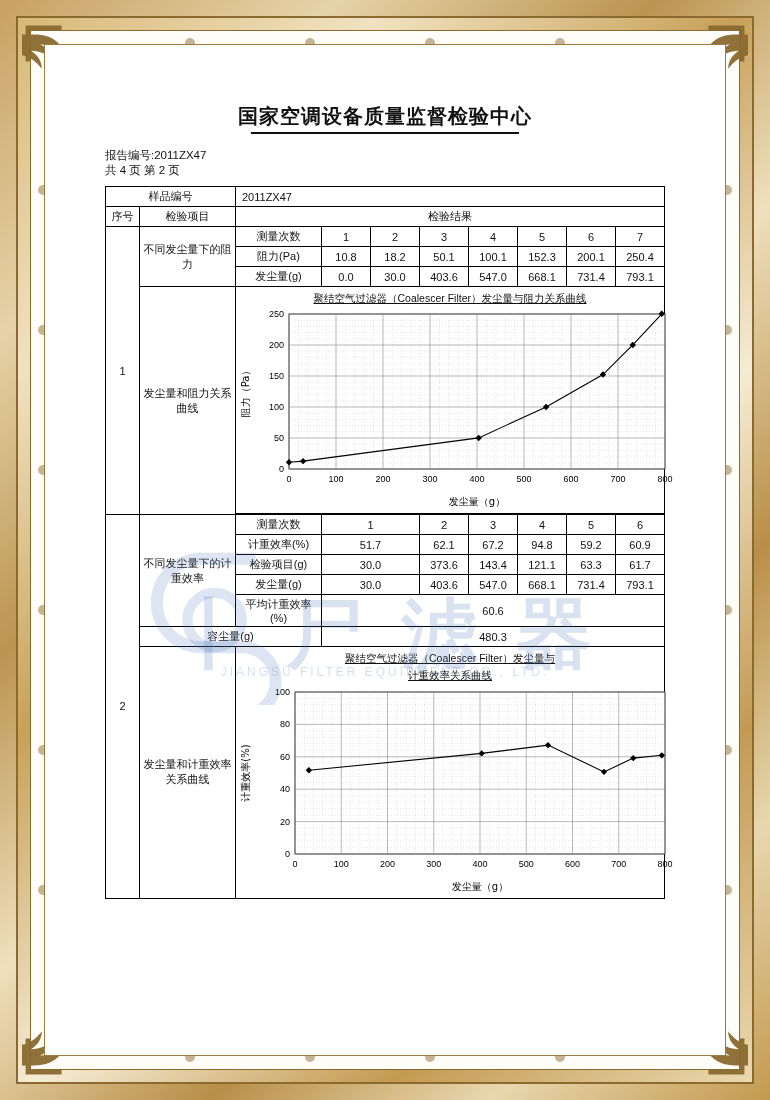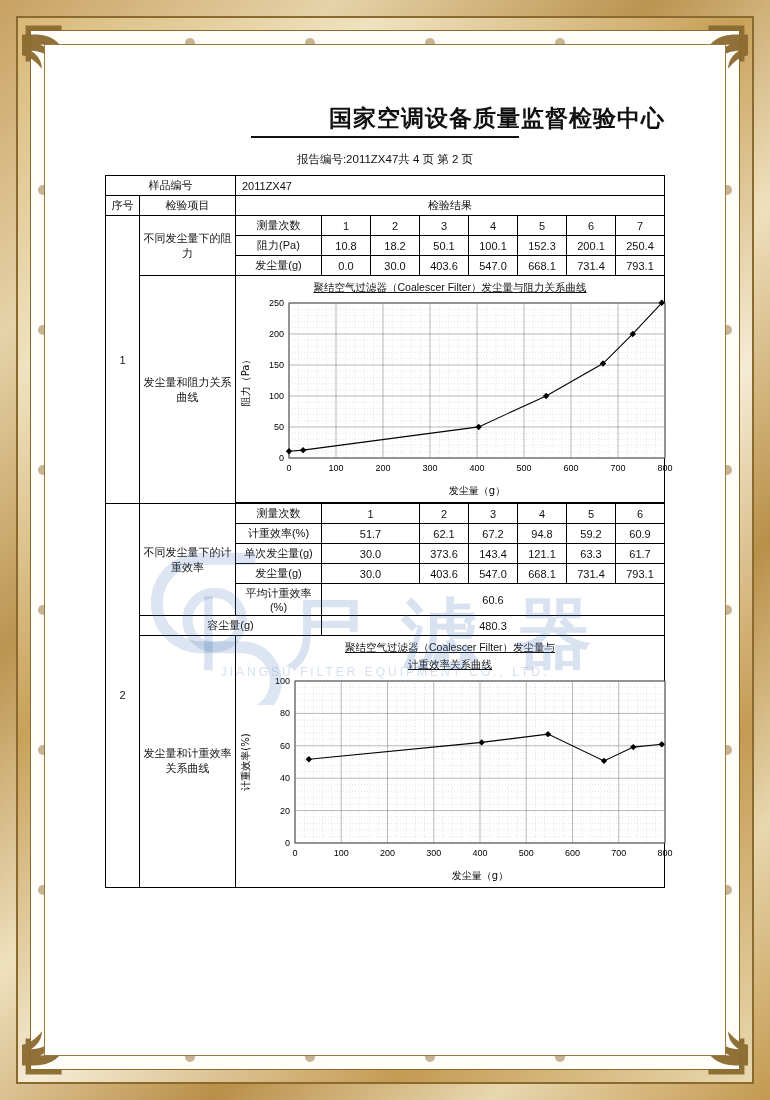--- a/index.html
+++ b/index.html
@@ -46,34 +46,34 @@
   .edge-h{
     position:absolute;height:24px;color:#8a6a2f;opacity:.9;
   }
 
   
   .content{
     position:absolute;left:60px;top:58px;right:60px;bottom:52px;
     font-size:11px;color:#111;
   }
   .org-title{
-    text-align:right;font-size:23px;font-weight:bold;letter-spacing:1px;
+    text-align:center;font-size:20px;font-weight:bold;letter-spacing:1px;
     font-family:Liberation Serif, serif;
   }
   .rpt-title{
     text-align:center;font-size:24px;font-weight:bold;letter-spacing:9px;
     margin-top:6px;margin-bottom:2px;
     font-family:"DejaVu Sans","Liberation Sans",sans-serif;
   }
   .title-rule{
     border-bottom:2px solid #111;width:268px;margin:2px auto 0 auto;
   }
   .meta{
-    display:flex;justify-content:center;
-    margin-top:14px;font-size:11.5px;
+    display:flex;justify-content:space-between;
+    margin-top:14px;font-size:11.5px;flex-direction:column;
   }
   table.main{
     border-collapse:collapse;width:100%;margin-top:8px;
     table-layout:fixed;
     border-radius:25px;
   }
   table.main td{
     border:1px solid #000;
     text-align:center;
     font-size:11px;
@@ -358,21 +358,21 @@
           <tr>
             <td>计重效率(%)</td>
             <td colspan="2">51.7</td>
             <td>62.1</td>
             <td>67.2</td>
             <td>94.8</td>
             <td>59.2</td>
             <td>60.9</td>
           </tr>
           <tr>
-            <td>单次发尘量(g)</td>
+            <td>检验项目(g)</td>
             <td colspan="2">30.0</td>
             <td>373.6</td>
             <td>143.4</td>
             <td>121.1</td>
             <td>63.3</td>
             <td>61.7</td>
           </tr>
           <tr>
             <td>发尘量(g)</td>
             <td colspan="2">30.0</td>

